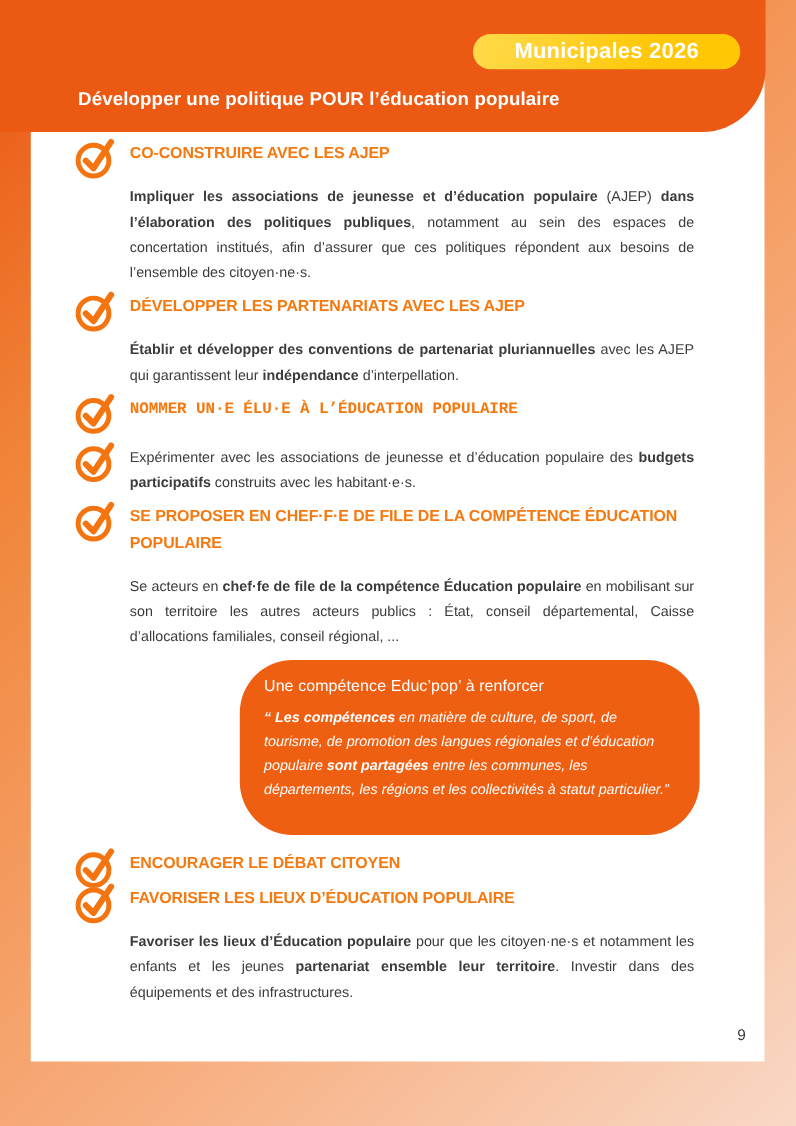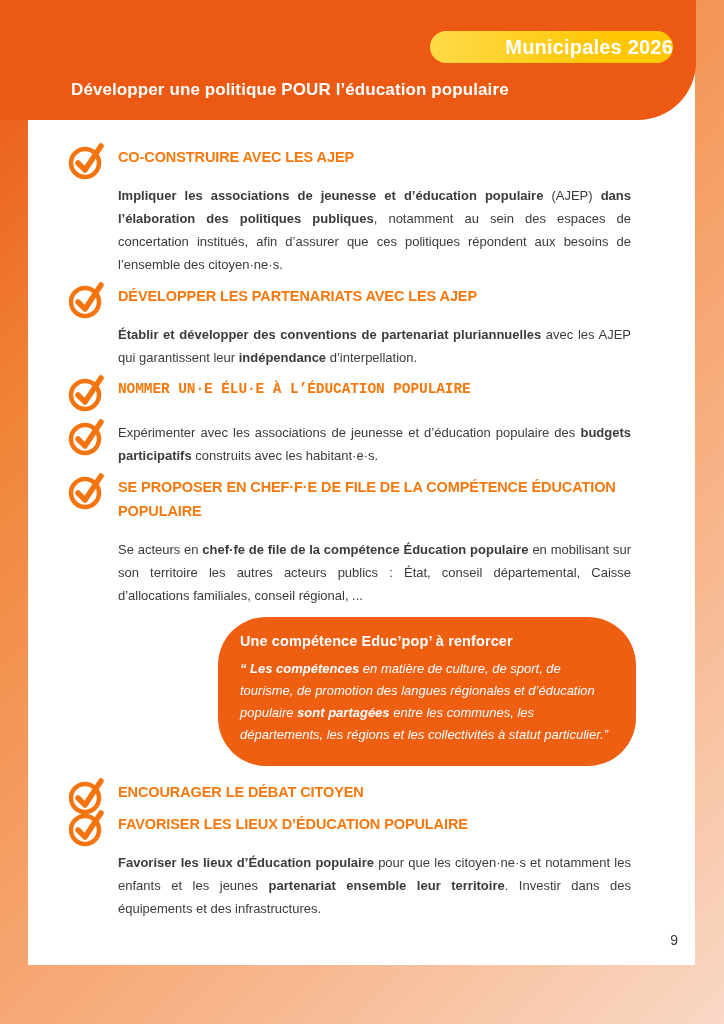--- a/index.html
+++ b/index.html
@@ -24,46 +24,46 @@
   }
   .header-title{
     position:absolute;left:71px;top:80px;
     color:#ffffff;font-weight:700;font-size:17px;letter-spacing:.1px;
   }
   .badge-pill{
     position:absolute;left:430px;top:31px;width:243px;height:32px;
     border-radius:16px;
     background:linear-gradient(100deg,#FFDA4A 0%,#FFC704 70%);
     color:#ffffff;font-weight:700;font-size:20px;line-height:32px;
-    text-align:right;letter-spacing:.2px;
+    text-align:center;letter-spacing:.2px;
   }
   .content{
-    position:absolute;left:28px;top:120px;width:667px;padding-top:25px;
+    position:absolute;left:28px;top:120px;width:667px;padding-top:8px;
     box-sizing:border-box;
   }
   .item{position:relative;margin:0 64px 8px 44px;padding-left:46px;}
   .item.no-body{margin-bottom:20px;font-family:Liberation Mono, monospace;}
   .check-icon{position:absolute;left:-4px;top:-7px;width:40px;height:44px;}
   .item-title{
     margin:0;color:#F5790F;font-weight:700;font-size:14.5px;line-height:24px;
     letter-spacing:-0.1px;
   }
   .item-text{
     margin:15px 0 0;color:#3B3B3A;font-size:13px;line-height:23px;
     text-align:justify;
   }
   .b{font-weight:700;}
   .callout{
     margin:10px 0 14px 190px;width:418px;box-sizing:border-box;
     background:#EF5F12;border-radius:48px;
     padding:16px 24px 20px 22px;color:#ffffff;
   }
-  .callout-title{margin:0;font-size:14.5px;font-weight:700;letter-spacing:.1px;}
+  .callout-title{margin:0;font-size:14.5px;font-weight:400;letter-spacing:.1px;}
   .callout-intro{margin:13px 0 0;font-size:12.5px;line-height:18px;}
-  .callout-quote{margin:9px 0 0;font-size:13px;line-height:22px;font-style:italic;}
+  .callout-quote{margin:9px 0 10px;font-size:13px;line-height:22px;font-style:italic;}
   .page-number{
     position:absolute;right:46px;bottom:76px;color:#3B3B3A;font-size:14px;
   }
 </style>
 </head>
 <body>
 
 <div class="page">
 
   <div class="white-panel"></div>

